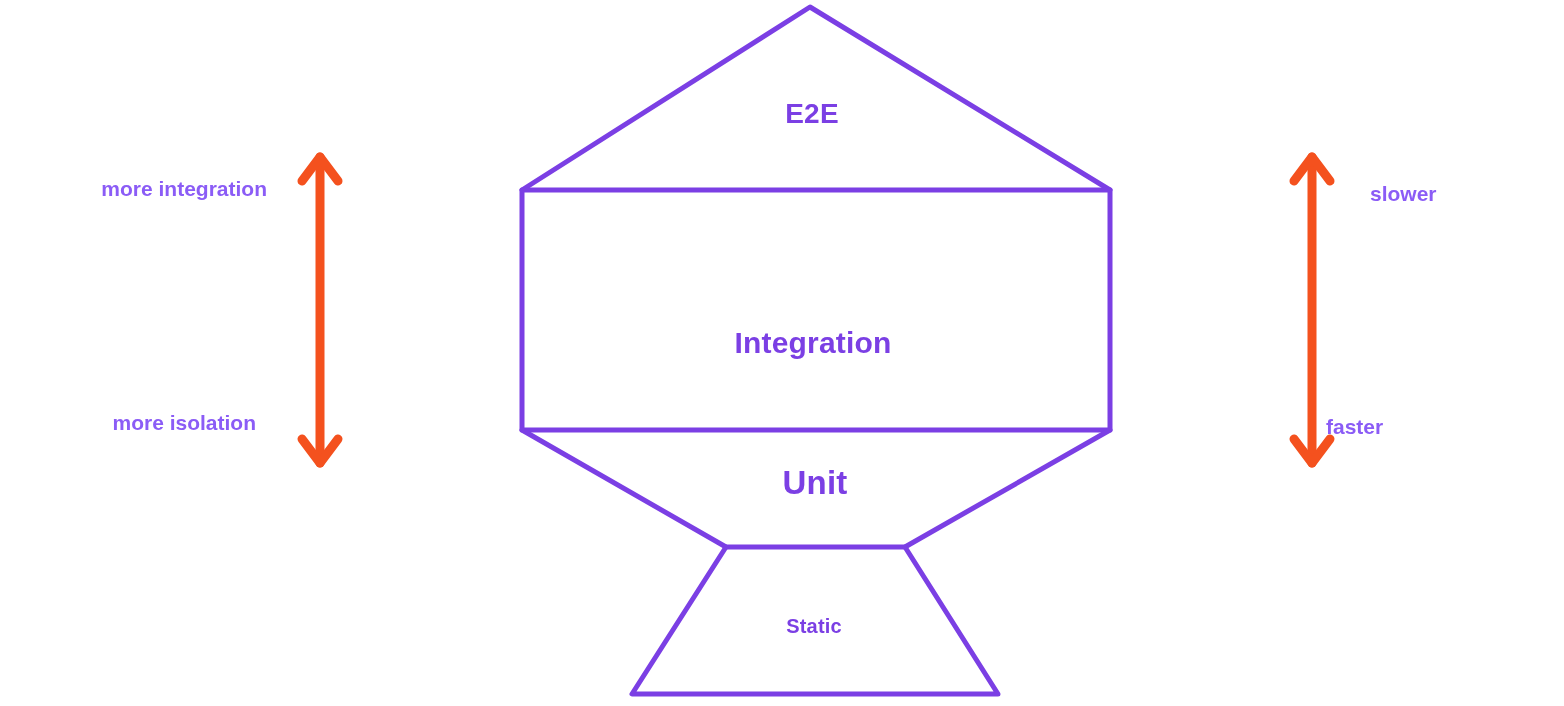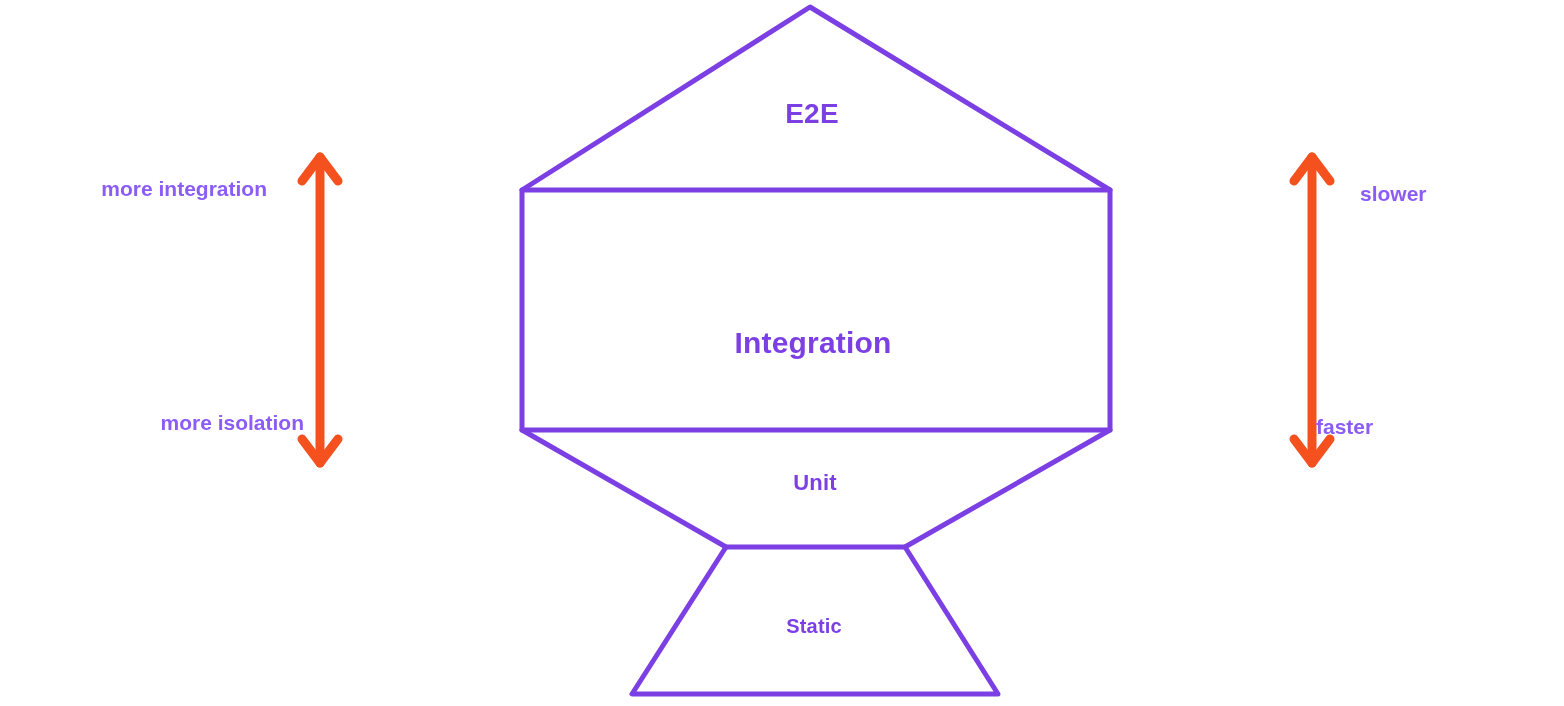--- a/index.html
+++ b/index.html
@@ -29,35 +29,35 @@
   .layer-label {
     position: absolute;
     font-weight: bold;
     color: #7B3FE4;
     white-space: nowrap;
     transform: translate(-50%, -50%);
     letter-spacing: 0.2px;
   }
   #label-e2e      { left: 812px; top: 114px; font-size: 28px; }
   #label-integration { left: 813px; top: 313px; font-size: 30px; margin-top: 30px; }
-  #label-unit     { left: 815px; top: 483px; font-size: 22px; }
+  #label-unit     { left: 815px; top: 483px; font-size: 33px; }
   #label-static   { left: 814px; top: 626px; font-size: 20px; }
 
   .axis-label {
     position: absolute;
     font-weight: bold;
     color: #8b5cf6;
     white-space: nowrap;
     font-size: 21px;
   }
   .axis-label.right-align { transform: translate(-100%, -50%); }
-  .axis-label.left-align  { transform: translate(0, -50%); }
+  .axis-label.left-align  { transform: translate(0, -50%); margin-left: 10px; }
 
   #label-more-integration { left: 267px; top: 189px; }
-  #label-more-isolation   { left: 256px; top: 423px; margin-left: 48px; }
+  #label-more-isolation   { left: 256px; top: 423px; }
   #label-slower           { left: 1360px; top: 194px; }
   #label-faster           { left: 1316px; top: 427px; }
 </style>
 </head>
 <body>
 
 <div id="stage">
 
   <svg id="trophy-svg" viewBox="0 0 1564 706" xmlns="http://www.w3.org/2000/svg">
 

